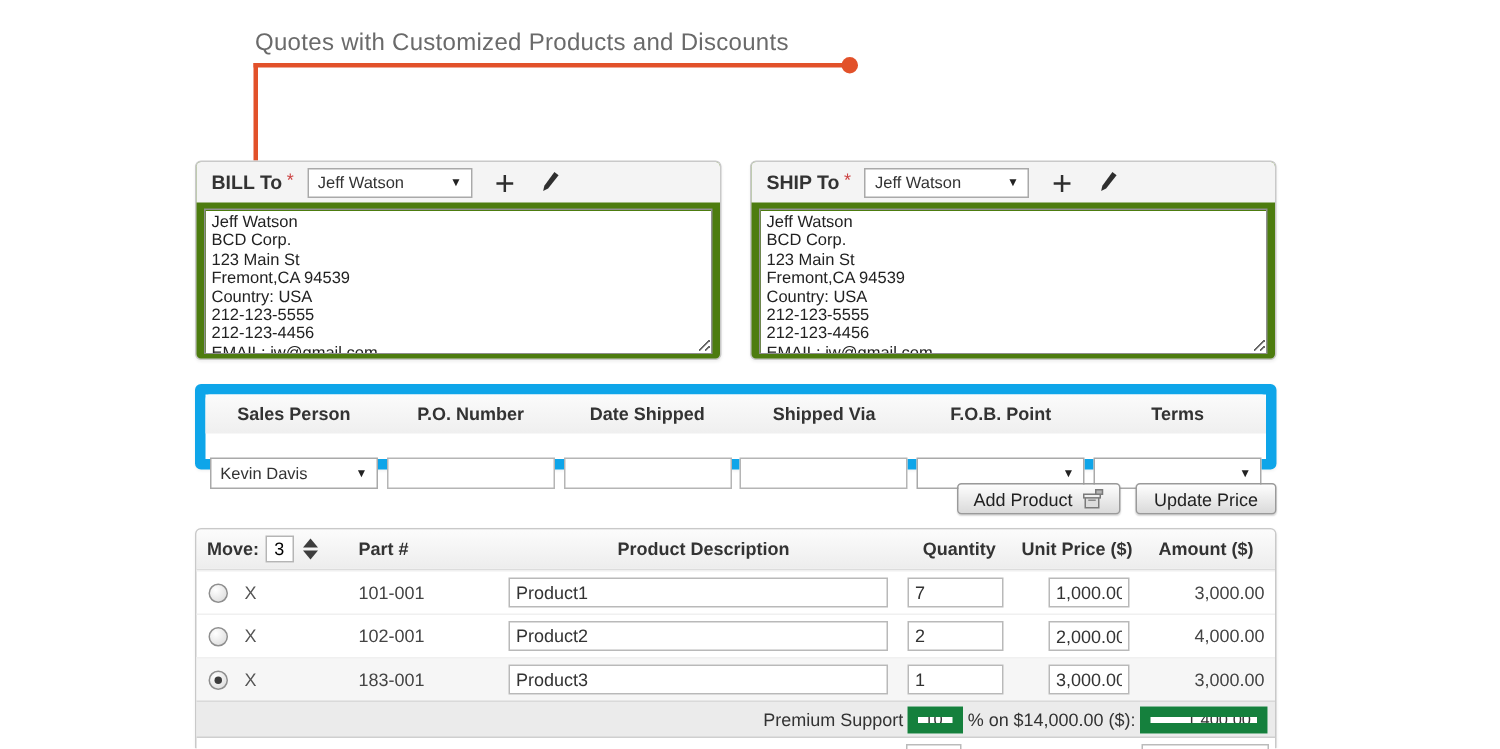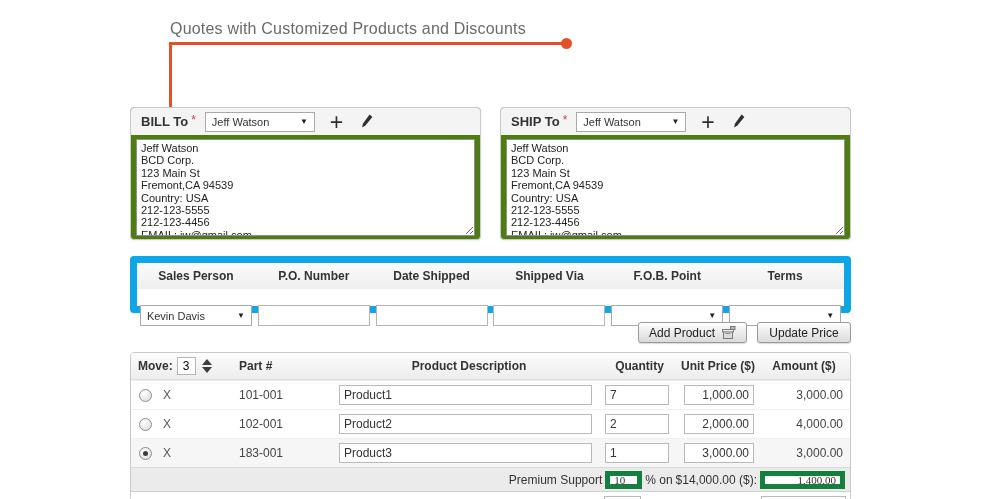--- a/index.html
+++ b/index.html
@@ -77,28 +77,28 @@
   .radio{width:13px;height:13px;border:1px solid #8e8e8e;border-radius:50%;
          background:radial-gradient(circle at 35% 30%,#fff,#d8d8d8);display:inline-flex;
          align-items:center;justify-content:center;box-sizing:border-box;cursor:pointer}
   .radio[data-checked="true"]::after{content:"";width:5px;height:5px;border-radius:50%;background:#3c3c3c}
   .del-x{color:#555;cursor:pointer}
   .t-row .c2{padding-left:32px}
   .t-in{height:20px;border:1px solid #b9b9b9;box-sizing:border-box;font-size:12px;padding:0 4px;
         color:#333;font-family:"Liberation Sans",sans-serif}
   .t-row .c3 .t-in{width:253px;margin-left:2px}
   .t-row .c4 .t-in{width:64px;margin-left:4px}
-  .t-row .c5 .t-in{width:70px;margin-left:6px;text-align:right}
+  .t-row .c5 .t-in{width:54px;margin-left:21px;text-align:right}
   .t-row .c6{text-align:right;padding-right:7px}
 
   .premium-row{display:flex;align-items:center;justify-content:flex-end;height:25px;background:#ebebeb;
                border-top:1px solid #d9d9d9;border-bottom:1px solid #cfcfcf;font-size:12px;color:#333;
                padding-right:5px;gap:3px;box-sizing:border-box}
-  .premium-row .p-in{height:18px;border:5px solid #15803d;box-sizing:border-box;font-size:11px;
-                     padding:0 4px;font-family:Liberation Serif, serif;color:#333}
+  .premium-row .p-in{height:18px;border:7px solid #15803d;box-sizing:border-box;font-size:11px;
+                     padding:0 4px;font-family:Liberation Sans, sans-serif;color:#333}
   .pct-in{width:37px}
   .amt-in{width:85px;text-align:right}
 
   .partial-row{position:relative;height:14px;background:#fff}
   .stub{position:absolute;top:4px;height:14px;border:1px solid #bbb;background:#fff;box-sizing:border-box}
   .stub1{left:473px;width:37px}
   .stub2{left:630px;width:85px}
 </style>
 </head>
 <body>

